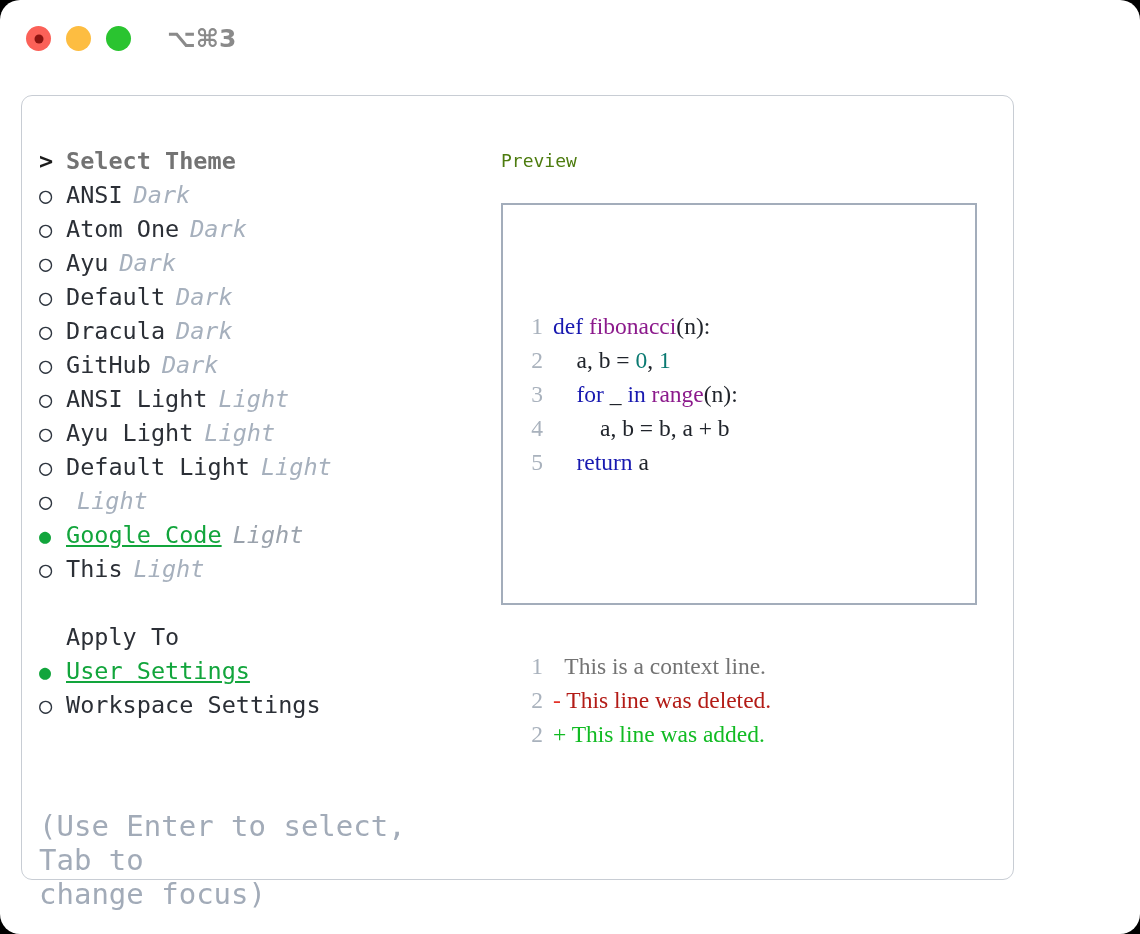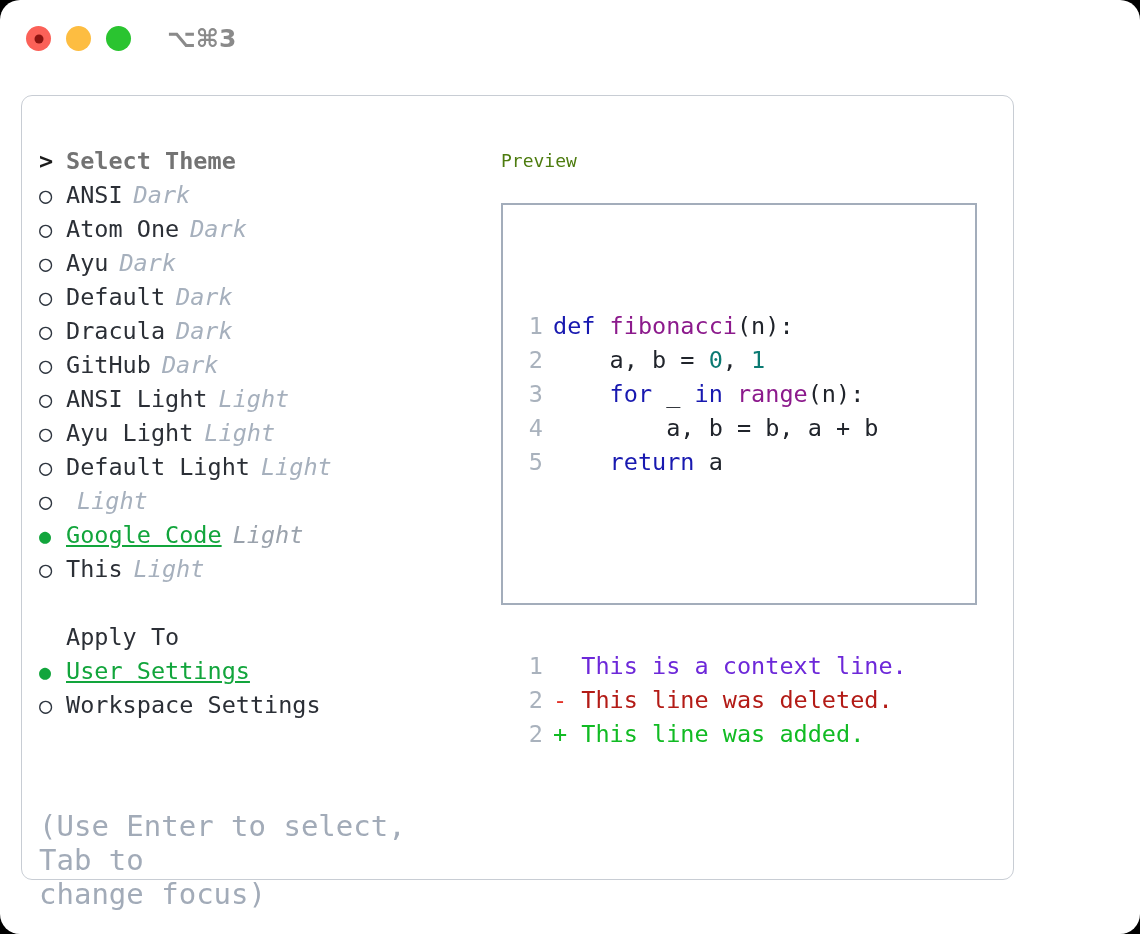--- a/index.html
+++ b/index.html
@@ -170,39 +170,39 @@
 
   .code {
     position: absolute;
     left: 14px;
     top: 36px;
     font-size: 23.5px;
     line-height: 34px;
     white-space: pre;
   }
 
-  .code-line { display: block; height: 34px; white-space: pre; }
+  .code-line { display: block; height: 34px; white-space: pre; font-family: Liberation Serif, serif; }
 
   .ln {
     display: inline-block;
     width: 26px;
     text-align: right;
     color: #a9b2bd;
     margin-right: 10px;
   }
 
   .kw   { color: #1819b0; }
   .fn   { color: #8c1a8c; }
   .num  { color: #0b7a72; }
   .plain{ color: #20242b; }
   .punc { color: #20242b; }
 
   .blank-line { height: 34px; display: block; }
 
-  .ctx      { color: #6d28d9; }
+  .ctx      { color: #737373; }
   .del      { color: #b31b16; }
   .del-sign { color: #e33228; }
   .add      { color: #11bb23; }
   .add-sign { color: #11bb23; }
 </style>
 </head>
 <body>
 
 <div class="window">
 

